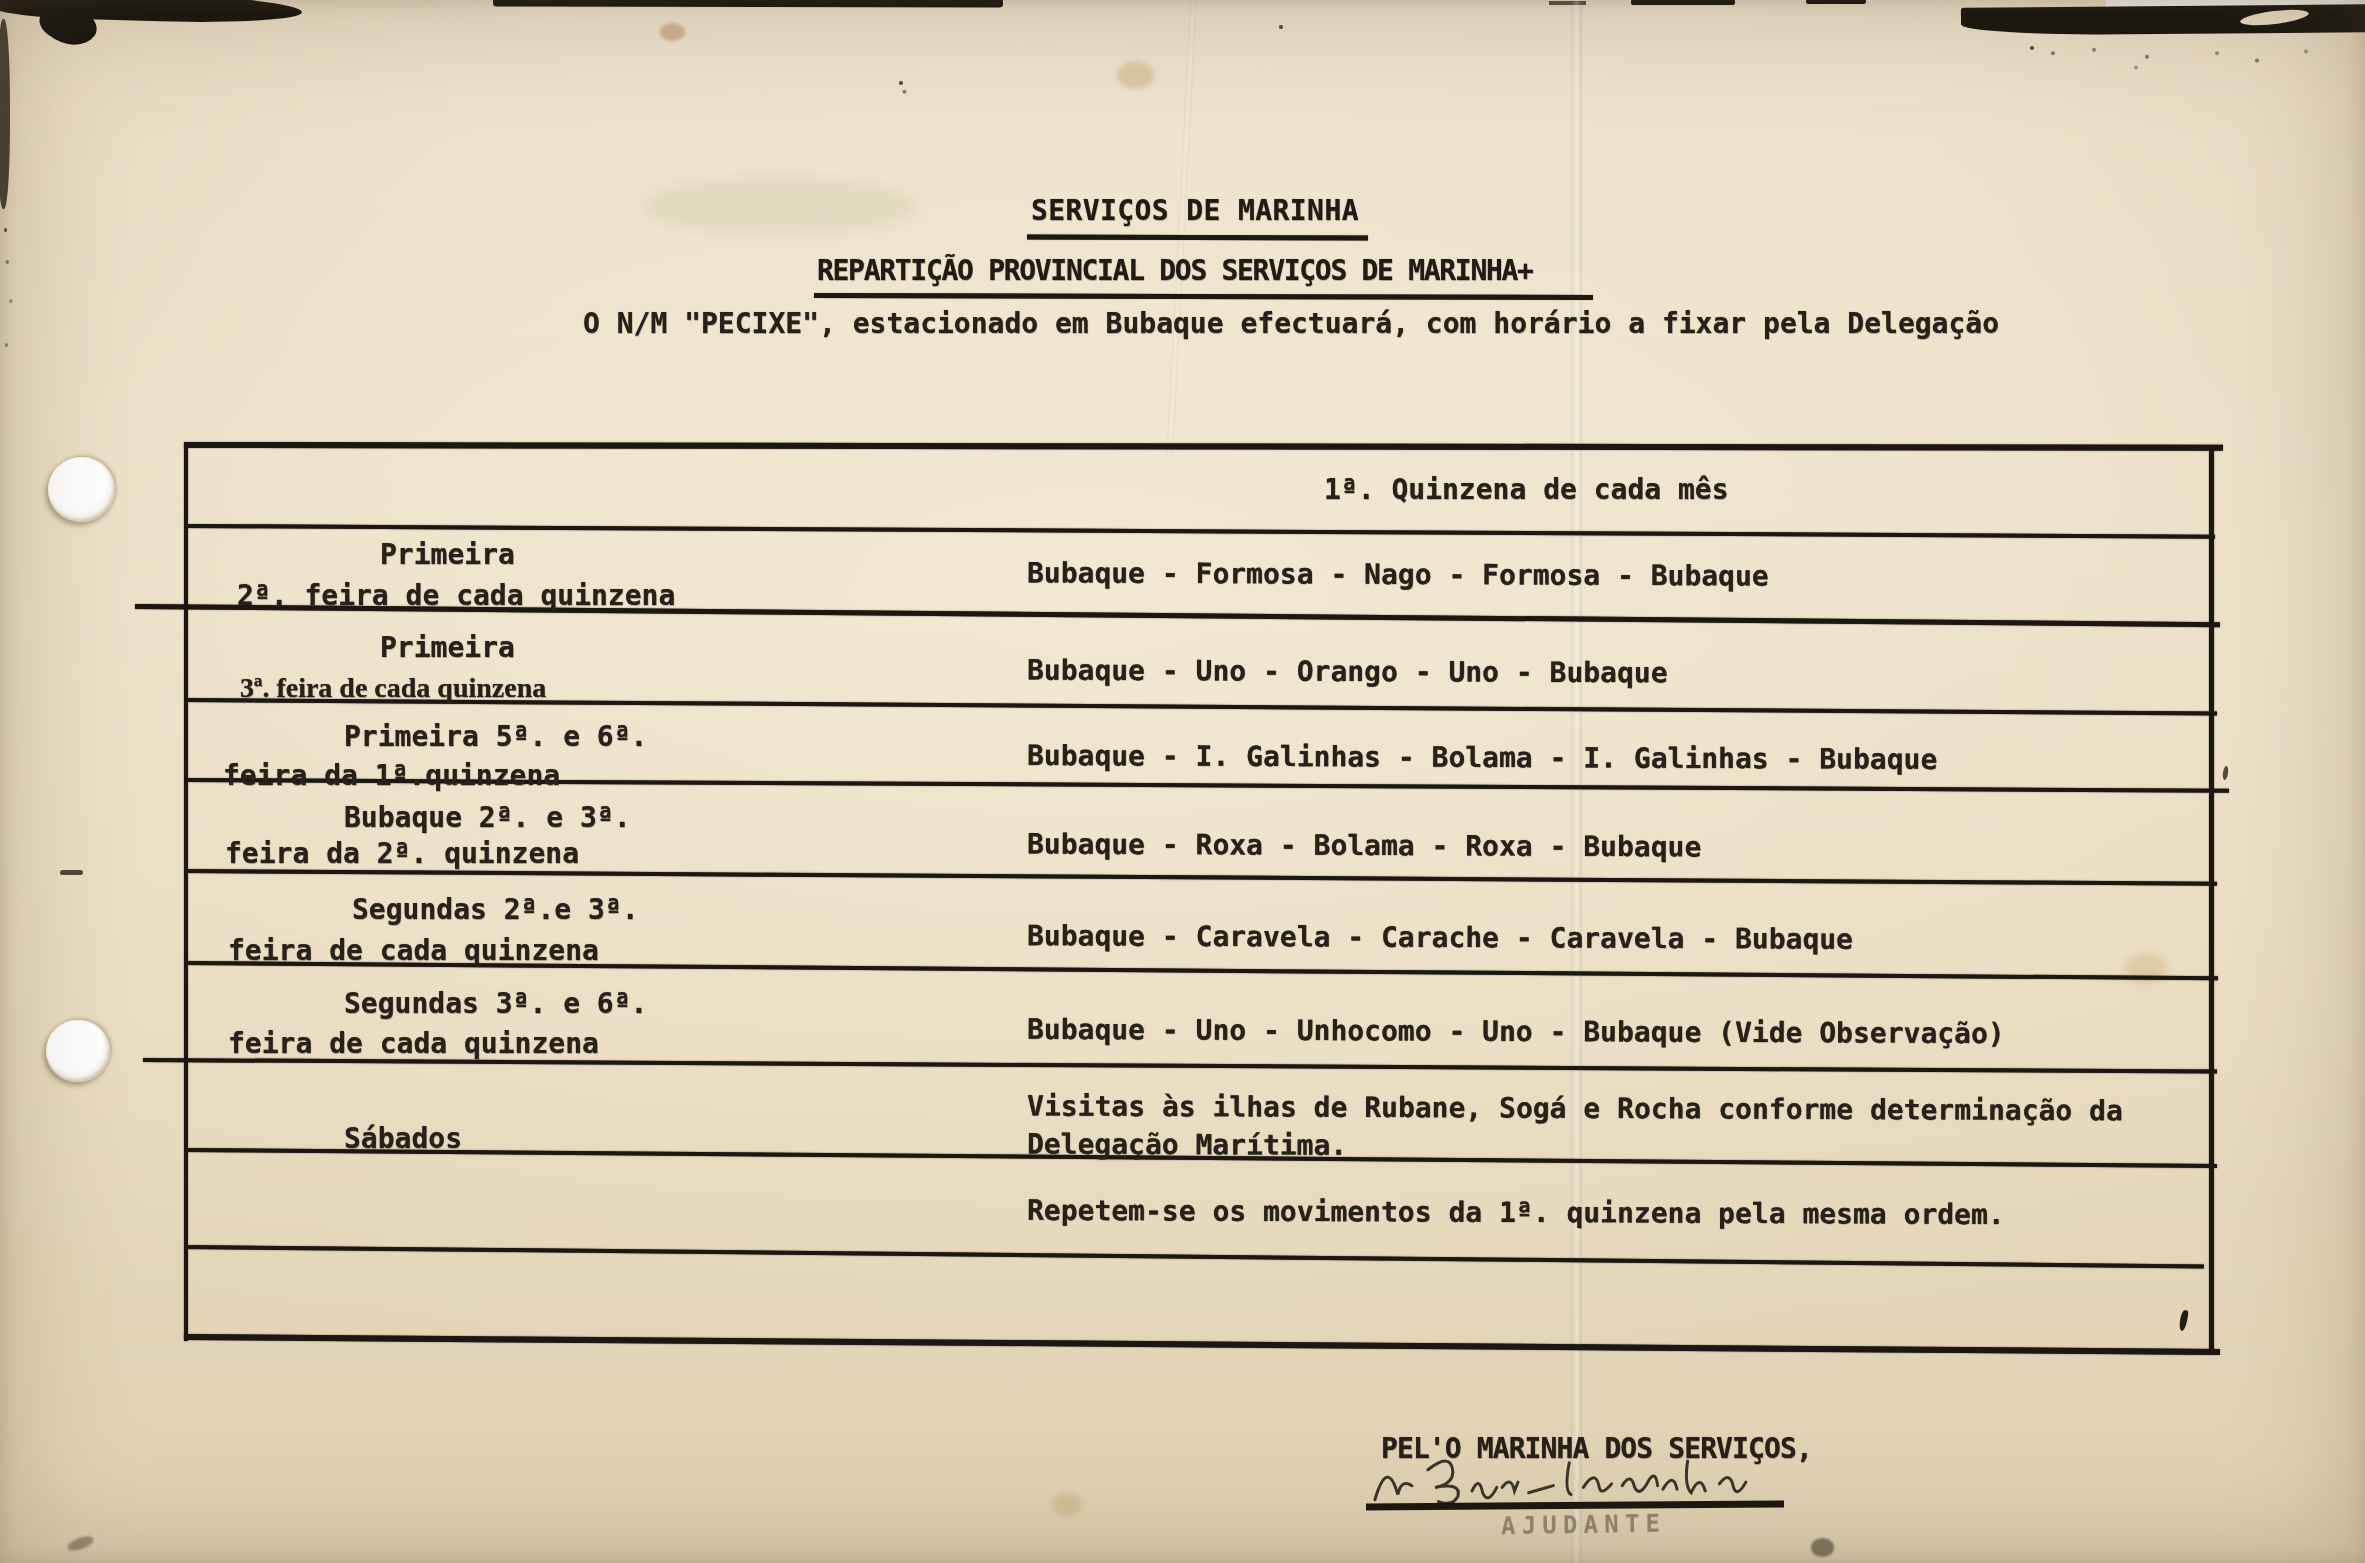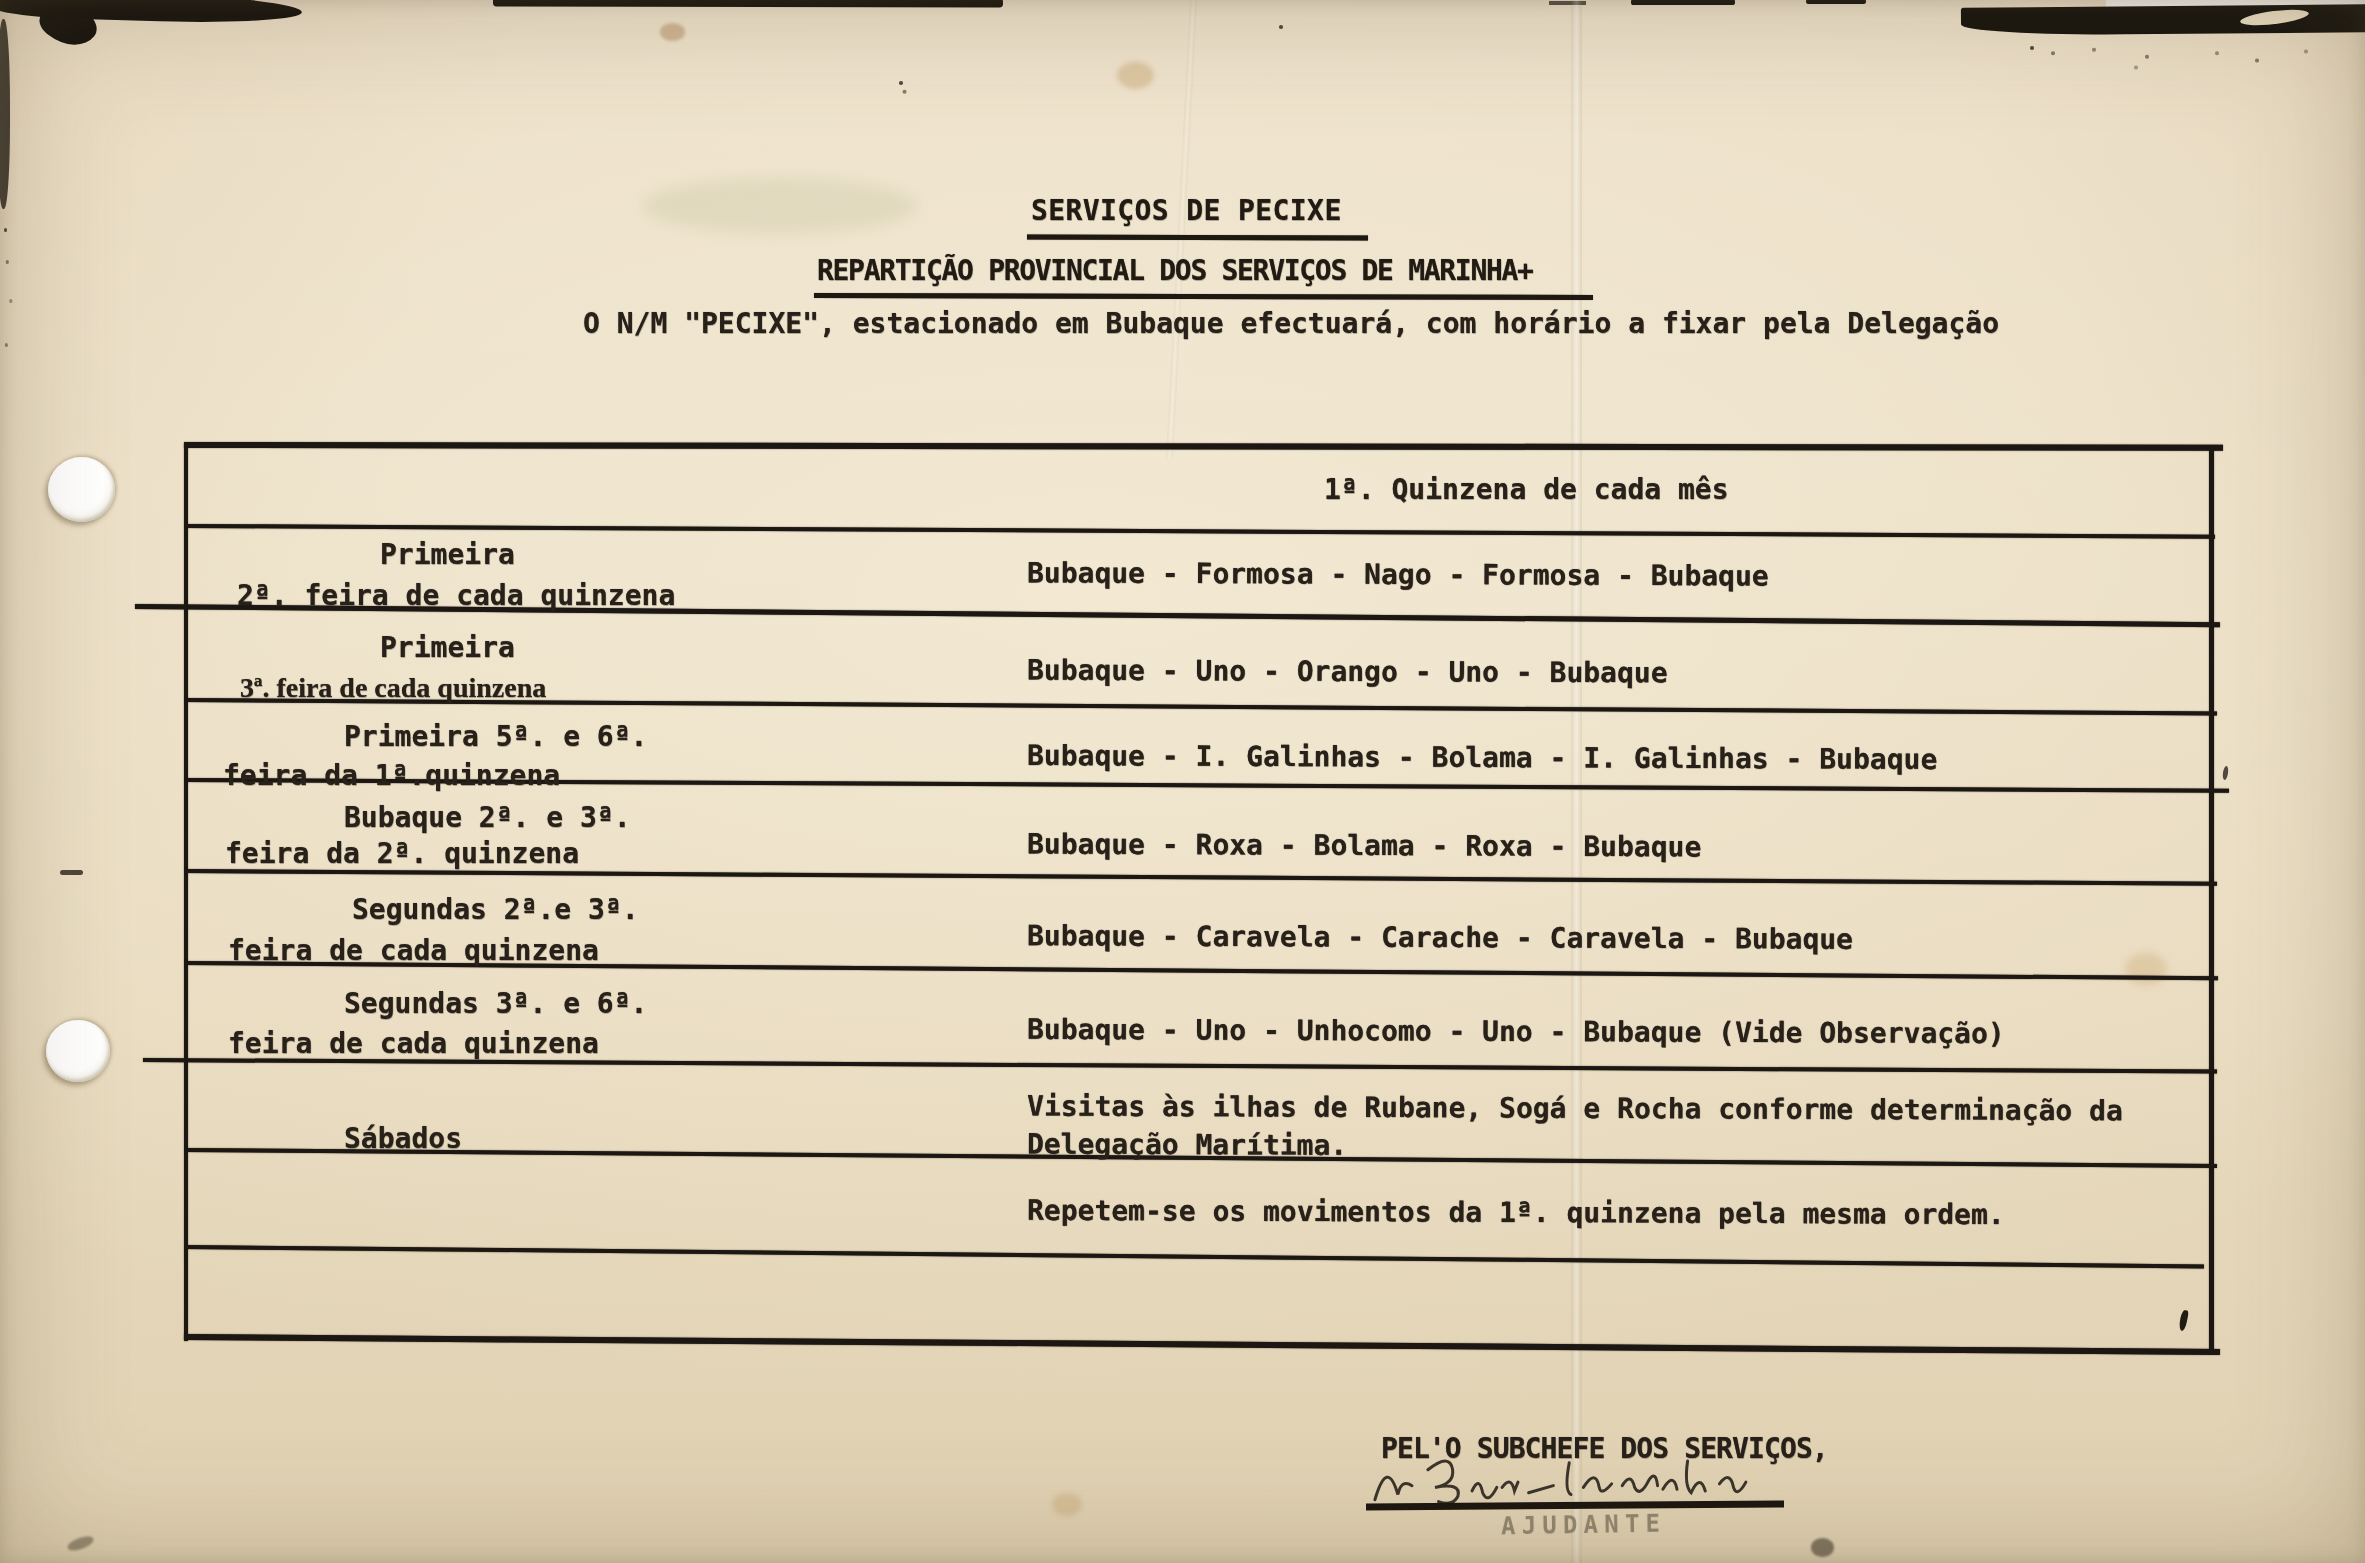--- a/index.html
+++ b/index.html
@@ -73,21 +73,21 @@
   <div class="stain" style="left:2125px;top:953px;width:42px;height:32px;background:rgba(198,158,98,.3);filter:blur(3.5px);"></div>
   <div class="stain" style="left:1052px;top:1493px;width:30px;height:23px;background:rgba(188,148,88,.3);filter:blur(2.6px);"></div>
   <div class="stain" style="left:1811px;top:1538px;width:23px;height:19.4px;background:rgba(50,42,30,.55);filter:blur(0.9px);"></div>
   <div class="stain" style="left:67px;top:1538px;width:26.5px;height:10.6px;background:rgba(60,50,38,.45);filter:blur(0.9px);transform:rotate(-20deg);"></div>
   <div class="crease"></div>
   <div class="crease2"></div>
 
   <div class="hole" style="left:48px;top:457px;width:67px;height:65px;"></div>
   <div class="hole" style="left:46px;top:1020px;width:64px;height:62px;"></div>
 
-  <div class="t ttl" style="left:1031px;top:196px;">SERVIÇOS DE PECIXE</div>
+  <div class="t ttl" style="left:1031px;top:196px;">SERVIÇOS DE MARINHA</div>
   <div class="ul" style="left:1027px;top:235px;width:341px;height:5.3px;transform:rotate(.2deg);"></div>
   <div class="t ttl" style="left:817px;top:256px;letter-spacing:-1.3px;">REPARTIÇÃO PROVINCIAL DOS SERVIÇOS DE MARINHA+</div>
   <div class="ul" style="left:814px;top:294px;width:779px;height:5.3px;transform:rotate(.15deg);"></div>
   <div class="t" style="left:583px;top:309px;">O N/M "PECIXE", estacionado em Bubaque efectuará, com horário a fixar pela Delegação</div>
 
   <div>
 
     <div class="hr" style="left:184px;top:442px;width:2039px;height:6.2px;transform:rotate(.08deg);"></div>
     <div class="vr" style="left:184px;top:444px;width:4.4px;height:897px;"></div>
     <div class="vr" style="left:2209px;top:446px;width:5.3px;height:906px;"></div>
@@ -132,21 +132,21 @@
     <div class="t" style="left:344px;top:1101px;margin-top:23px;">Sábados</div>
     <div class="t rt wrap" style="left:1027px;top:1090px;">Visitas às ilhas de Rubane, Sogá e Rocha conforme determinação da Delegação Marítima.</div>
 
     <div class="t rt" style="left:1027px;top:1198px;">Repetem-se os movimentos da 1ª. quinzena pela mesma ordem.</div>
 
     <div class="art" style="left:2180px;top:1310px;width:7px;height:21px;border-radius:60% 40% 60% 80%;transform:rotate(12deg);background:#221c14;"></div>
     <div class="art" style="left:2223px;top:766px;width:5.3px;height:14px;border-radius:50%;transform:rotate(8deg);background:#2a231a;opacity:.8;"></div>
     <div class="art" style="left:60px;top:870px;width:23px;height:5.3px;border-radius:2.6px;background:#332b20;opacity:.85;"></div>
   </div>
 
-  <div class="t" style="left:1381px;top:1434px;letter-spacing:-0.9px;">PEL'O SUBCHEFE DOS SERVIÇOS,</div>
+  <div class="t" style="left:1381px;top:1434px;letter-spacing:-0.9px;">PEL'O MARINHA DOS SERVIÇOS,</div>
 
   <div class="handwriting" style="left:1359px;top:1452px;">
     <svg width="424" height="62" viewBox="0 0 480 70" role="img" aria-label="A Betan. de Almada">
       <g stroke="#241f19" stroke-width="3.4" fill="none" stroke-linecap="round" opacity=".88">
         <path d="M18 54 Q32 6 44 48 Q48 30 60 38"></path>
         <path d="M78 20 Q103 0 106 20 Q108 36 86 40 Q116 34 112 50 Q106 62 90 56"></path>
         <path d="M128 44 q8 -18 12 2 q6 14 16 -6"></path>
         <path d="M162 40 q10 -14 14 4 l4 -10"></path>
         <path d="M192 46 l28 -8"></path>
         <path d="M238 12 q-6 32 2 36"></path>

